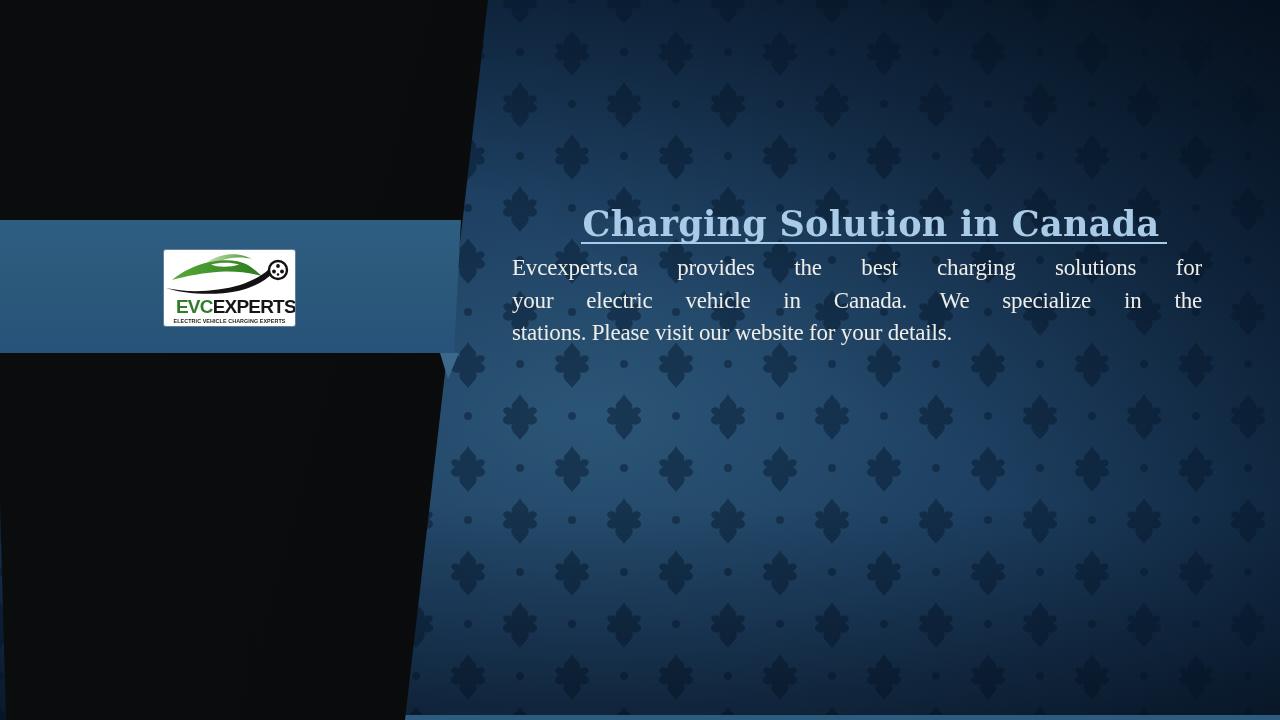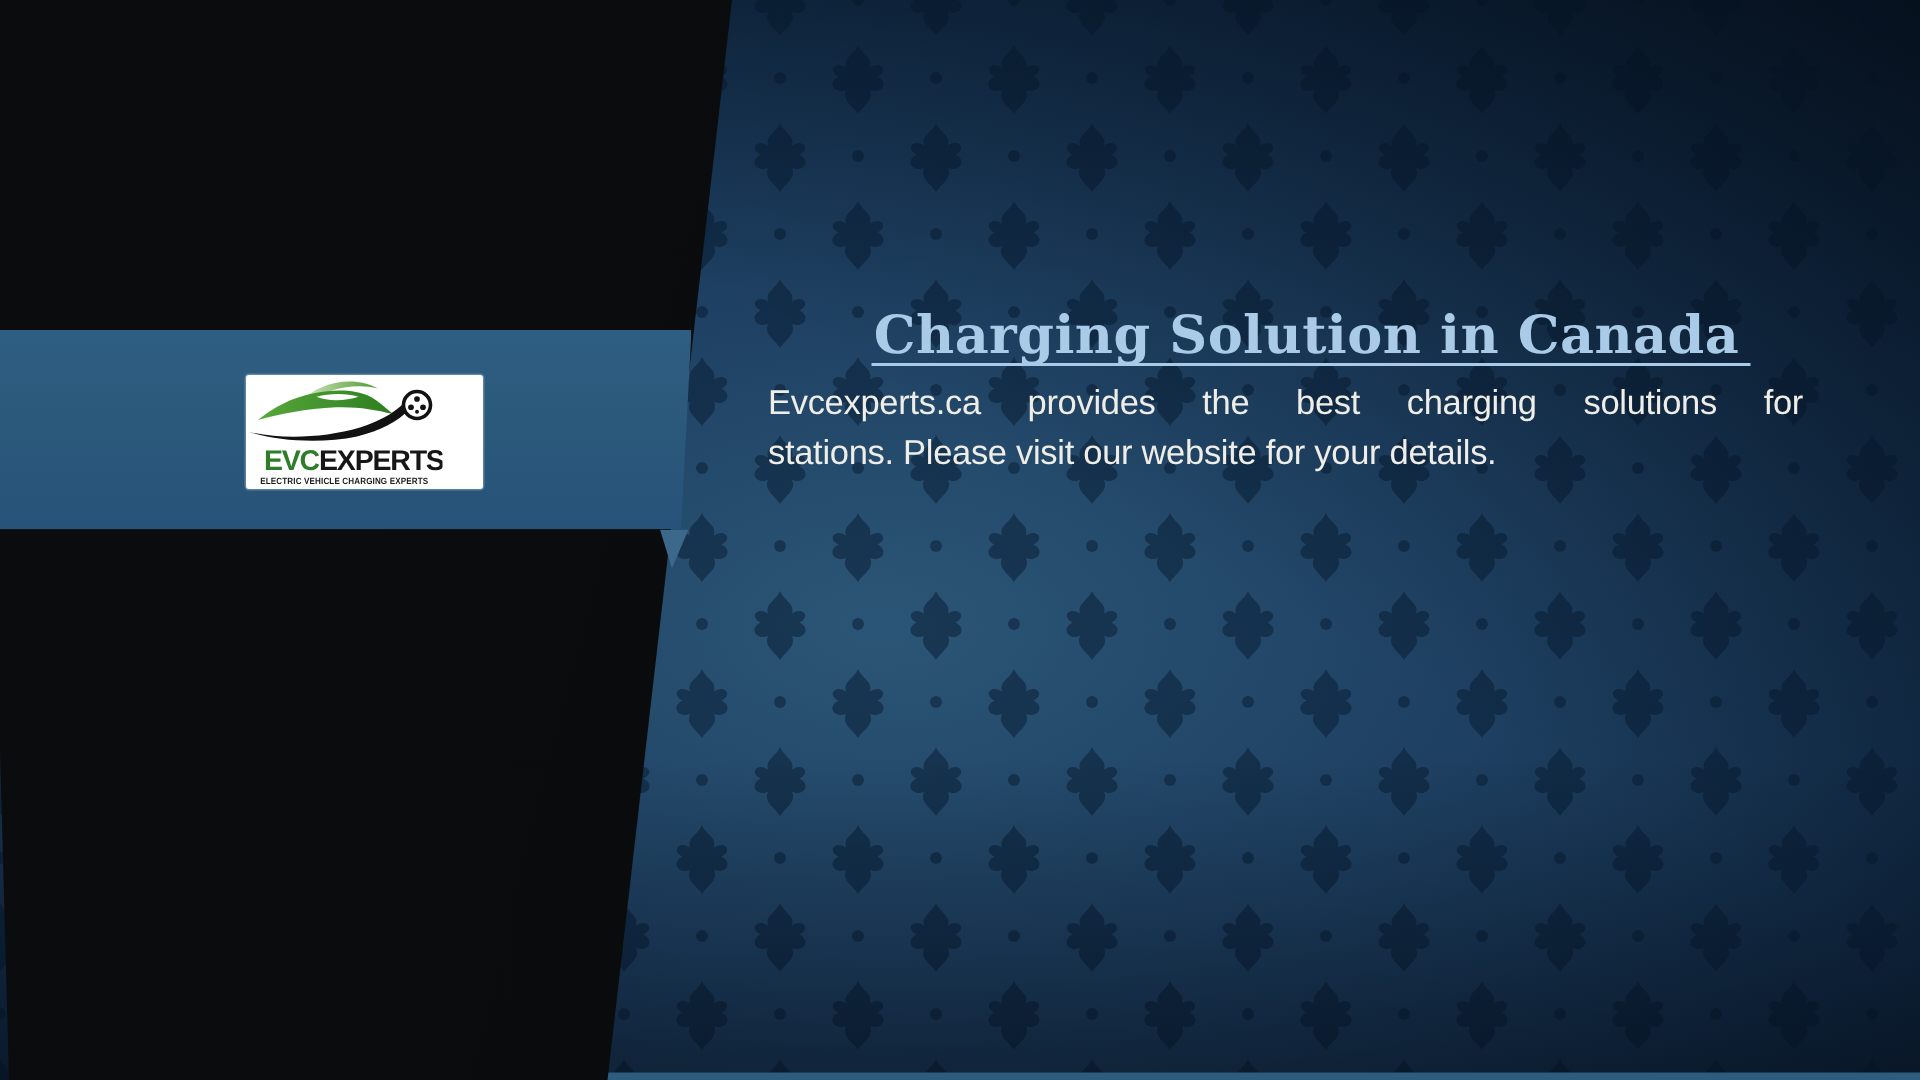--- a/index.html
+++ b/index.html
@@ -27,41 +27,41 @@
     clip-path:polygon(0 0, 100% 0, 42% 100%);
     z-index:3;
   }
   .ribbon-band{
     position:absolute;left:0;top:220px;width:461px;height:133px;
     background:linear-gradient(180deg,#2e5e82 0%,#2a587a 55%,#27527a 100%);
     clip-path:polygon(0 0, 100% 0, calc(100% - 7px) 100%, 0 100%);
     z-index:4;
   }
   .logo-card{
-    position:absolute;left:164px;top:250px;width:158px;height:76px;
+    position:absolute;left:164px;top:250px;width:131px;height:76px;
     background:#ffffff;border-radius:2px;z-index:5;
     box-shadow:0 0 0 1px rgba(255,255,255,0.25);
   }
   .logo-card svg{display:block;width:131px;height:76px;}
   .slide-title{
     position:absolute;left:516px;top:160px;width:716px;
     text-align:center;z-index:6;
     font-family:"DejaVu Serif", serif;
     font-weight:bold;font-size:35px;line-height:34px;
     color:#a9cbe8;letter-spacing:0.3px;margin-top:47px;
   }
   .title-underline{
     display:inline-block;
     border-bottom:2px solid #a9cbe8;
     padding:0 8px 1px 2px;
     cursor:pointer;
   }
   .body-text{
     position:absolute;left:512px;top:252px;width:690px;z-index:6;
-    font-family:Liberation Sans, sans-serif;
+    font-family:Liberation Serif, serif;
     font-size:23px;line-height:32.5px;
     color:#efede8;letter-spacing:-0.2px;
   }
   .jline{text-align:justify;text-align-last:justify;}
   .jline.last{text-align:justify;text-align-last:left;}
 </style>
 </head>
 <body>
 
 <div class="slide">
@@ -148,16 +148,17 @@
       <text x="65.5" y="72.5" text-anchor="middle" font-family="Liberation Sans, sans-serif" font-weight="bold" font-size="6" fill="#1c1c1c" letter-spacing="0.1" textLength="112" lengthAdjust="spacingAndGlyphs">ELECTRIC VEHICLE CHARGING EXPERTS</text>
     </svg>
   </div>
 
   <div class="slide-title">
     <span class="title-underline">Charging Solution in Canada</span>
   </div>
 
   <div class="body-text">
     <div class="jline">Evcexperts.ca provides the best charging solutions for</div>
+    <div class="jline">your electric vehicle in Canada. We specialize in the</div>
     <div class="jline last">stations. Please visit our website for your details.</div>
   </div>
 
 </div>
 
 </body></html>

